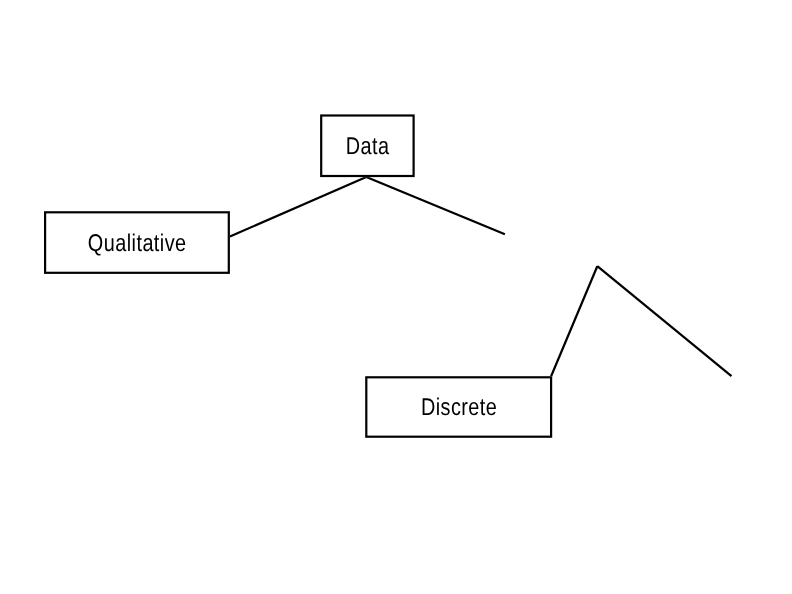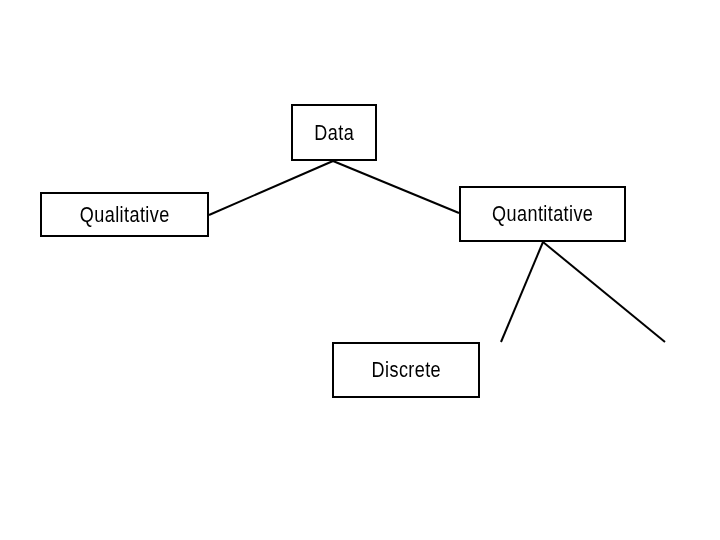--- a/index.html
+++ b/index.html
@@ -39,23 +39,23 @@
     font-size: 22px;
     line-height: 1;
     letter-spacing: 0.5px;
     transform: scaleX(0.82);
     transform-origin: center center;
     white-space: nowrap;
     font-weight: 400;
   }
   
   #node-data        { left: 263px; top: 104px; width: 86px;  height: 57px; }
-  #node-qualitative { left: 12px;  top: 192px; width: 169px; height: 45px; }
+  #node-qualitative { left: 12px;  top: 192px; width: 169px; height: 57px; }
   #node-quantitative{ left: 431px; top: 186px; width: 167px; height: 56px; }
-  #node-discrete    { left: 304px; top: 342px; width: 148px; height: 56px; }
+  #node-discrete    { left: 304px; top: 342px; width: 170px; height: 56px; }
   #node-continuous  { left: 551px; top: 342px; width: 166px; height: 56px; }
 </style>
 </head>
 <body>
 
 <div id="canvas">
 
   <svg id="edges" width="720" height="540" viewBox="0 0 720 540" aria-hidden="true">
     <line x1="305" y1="161" x2="181" y2="215" stroke="#000000" stroke-width="2"></line>
     <line x1="305" y1="161" x2="431" y2="213" stroke="#000000" stroke-width="2"></line>
@@ -64,22 +64,19 @@
   </svg>
 
   <div class="node" id="node-data">
     <span class="node-label">Data</span>
   </div>
 
   <div class="node" id="node-qualitative">
     <span class="node-label">Qualitative</span>
   </div>
 
-  <div class="node" id="node-quantitative">
-    <span class="node-label">Quantitative</span>
-  </div>
 
   <div class="node" id="node-discrete">
     <span class="node-label">Discrete</span>
   </div>
 
 
 </div>
 
 </body></html>

